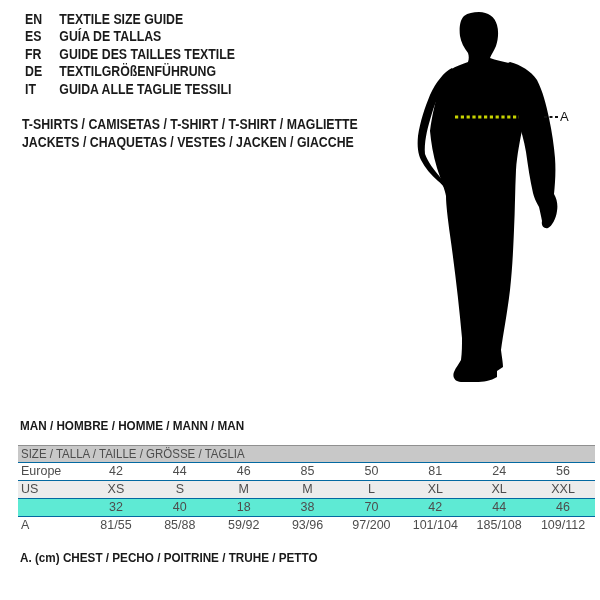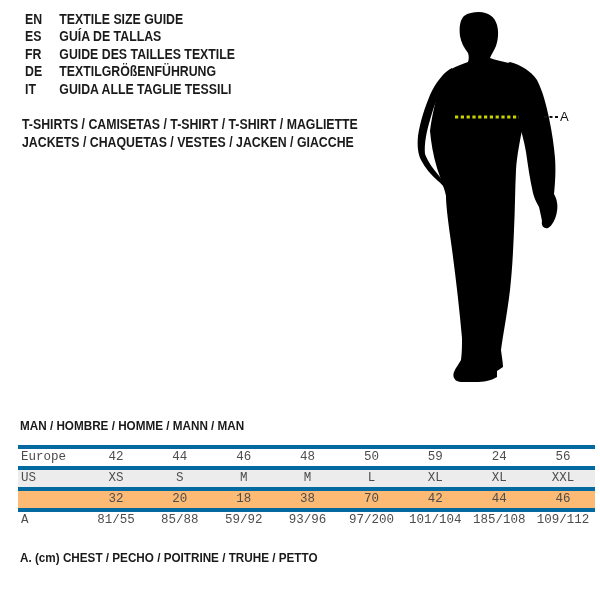--- a/index.html
+++ b/index.html
@@ -20,21 +20,21 @@
   .figure-svg{position:absolute;left:415px;top:0;}
   .measure-label{position:absolute;left:560px;top:109px;font-size:13px;font-weight:400;color:#111;}
   
   .gender-caption{position:absolute;left:20px;top:418px;font-size:13px;font-weight:700;
     transform:scaleX(0.9);transform-origin:left top;white-space:nowrap;}
   
   .size-table{position:absolute;left:18px;top:445px;width:577px;font-size:12.5px;color:#4d4d4d;}
   .st-header{height:16px;line-height:16px;background:#c8c8c8;border-top:1px solid #909090;
     padding-left:3px;white-space:nowrap;}
   .st-header span{display:inline-block;transform:scaleX(0.92);transform-origin:left top;}
-  .st-row{display:flex;height:17px;line-height:17px;border-top:4px solid #0369a1;font-family:Liberation Mono, monospace;}
+  .st-row{display:flex;height:17px;line-height:17px;border-top:1px solid #0369a1;}
   .st-row.alt{background:#ececec;}
   .st-label{width:66px;padding-left:3px;box-sizing:border-box;}
   .st-cell{flex:1;text-align:center;}
   
   .footnote{position:absolute;left:20px;top:550px;font-size:13px;font-weight:700;
     transform:scaleX(0.9);transform-origin:left top;white-space:nowrap;}
 </style>
 </head>
 <body>
 
@@ -128,46 +128,49 @@
       C 434,105 440,90 448,80
       C 452,74 454,70 452,68 Z"></path>
     <line id="dash-on-body" x1="455" y1="117" x2="519" y2="117" stroke="#c8d400" stroke-width="3" stroke-dasharray="3.2 2.6"></line>
     <line id="dash-off-body" x1="544" y1="117" x2="558" y2="117" stroke="#111111" stroke-width="2" stroke-dasharray="3 2.5"></line>
   </svg>
   <div class="measure-label">A</div>
 
   <div class="gender-caption">MAN / HOMBRE / HOMME / MANN / MAN</div>
 
   <div class="size-table" style="color: rgb(77, 77, 77);">
+    <div class="st-header" style="background: rgb(200, 200, 200);">
+      <span>SIZE / TALLA / TAILLE / GRÖSSE / TAGLIA</span>
+    </div>
     <div class="st-row">
       <span class="st-label">Europe</span>
       <span class="st-cell">42</span>
       <span class="st-cell">44</span>
       <span class="st-cell">46</span>
-      <span class="st-cell">48</span>
+      <span class="st-cell">85</span>
       <span class="st-cell">50</span>
-      <span class="st-cell">59</span>
+      <span class="st-cell">81</span>
       <span class="st-cell">24</span>
       <span class="st-cell">56</span>
     </div>
     <div class="st-row alt" style="background: rgb(236, 236, 236);">
       <span class="st-label">US</span>
       <span class="st-cell">XS</span>
       <span class="st-cell">S</span>
       <span class="st-cell">M</span>
       <span class="st-cell">M</span>
       <span class="st-cell">L</span>
       <span class="st-cell">XL</span>
       <span class="st-cell">XL</span>
       <span class="st-cell">XXL</span>
     </div>
-    <div class="st-row alt" style="background: #fdba74; justify-content: flex-end;">
+    <div class="st-row alt" style="background: #5eead4; justify-content: flex-end;">
       <span class="st-label"></span>
       <span class="st-cell">32</span>
-      <span class="st-cell">20</span>
+      <span class="st-cell">40</span>
       <span class="st-cell">18</span>
       <span class="st-cell">38</span>
       <span class="st-cell">70</span>
       <span class="st-cell">42</span>
       <span class="st-cell">44</span>
       <span class="st-cell">46</span>
     </div>
     <div class="st-row">
       <span class="st-label">A</span>
       <span class="st-cell">81/55</span>

